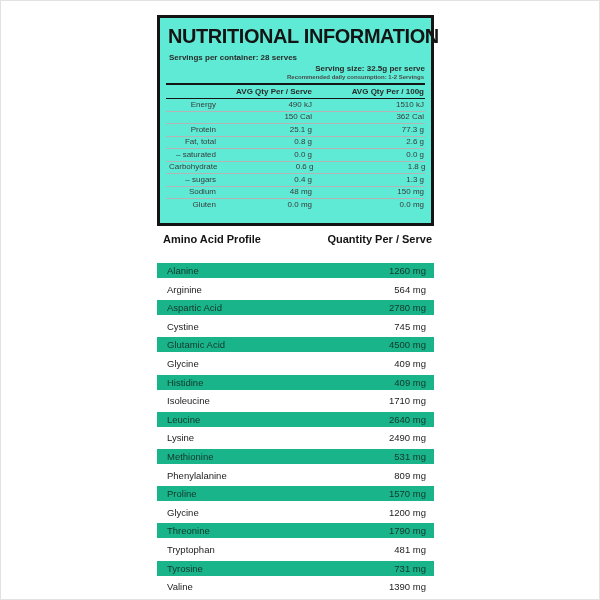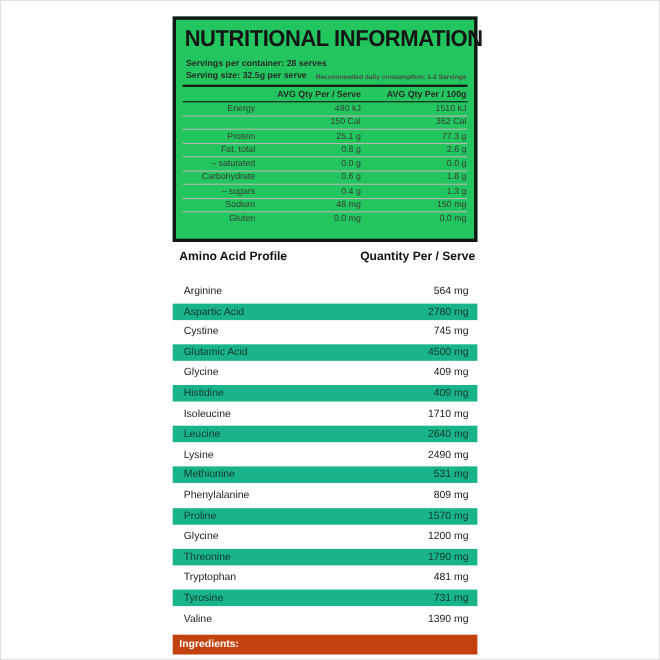--- a/index.html
+++ b/index.html
@@ -14,21 +14,21 @@
   .label-wrap {
     position: absolute;
     left: 156px;
     top: 14px;
     width: 277px;
   }
 
   
   .nut-box {
     border: 3px solid #141414;
-    background: #22c55e;
+    background: #5eead4;
     padding: 5px 6px 0 6px;
   }
   .nut-title {
     font-weight: bold;
     font-size: 21px;
     letter-spacing: -0.4px;
     white-space: nowrap;
     transform: scaleX(0.95);
     transform-origin: left center;
     color: #141414;
@@ -38,20 +38,21 @@
     font-size: 8px;
     font-weight: bold;
     color: #2a2a2a;
     line-height: 11px;
     padding-left: 3px;
   }
   .serv-row2 {
     display: flex;
     justify-content: space-between;
     align-items: flex-end;
+    flex-direction: column;
   }
   .recommended {
     font-size: 6px;
     font-weight: bold;
     color: #4a4a4a;
     padding-right: 1px;
   }
   .rule-heavy { border-top: 2px solid #141414; margin-top: 3px; }
   .col-head-row {
     display: flex;
@@ -65,21 +66,21 @@
     display: flex;
     font-size: 8px;
     color: #3a3a3a;
     padding: 1.5px 1px 1.5px 3px;
     border-bottom: 1px solid #b5b5b5;
     line-height: 8.5px;
   }
   .nrow:last-child { border-bottom: none; padding-bottom: 14px; }
   .nlabel { flex: 1 1 auto; text-align: right; }
   .ncol1 { width: 96px; text-align: right; flex: 0 0 auto; }
-  .ncol2 { width: 96px; text-align: right; flex: 0 0 auto; }
+  .ncol2 { width: 112px; text-align: right; flex: 0 0 auto; }
 
   
   .amino-head {
     display: flex;
     justify-content: space-between;
     font-size: 11px;
     font-weight: bold;
     color: #141414;
     margin: 7px 0 18px 0;
     padding: 0 2px 0 6px;
@@ -181,20 +182,24 @@
           <span class="ncol2">0.0 mg</span>
         </div>
       </div>
   </div>
 
   <div class="amino-head">
     <span>Amino Acid Profile</span>
     <span>Quantity Per / Serve</span>
   </div>
   <div>
+      <div class="arow green">
+        <span>Alanine</span>
+        <span>1260 mg</span>
+      </div>
       <div class="arow">
         <span>Arginine</span>
         <span>564 mg</span>
       </div>
       <div class="arow green">
         <span>Aspartic Acid</span>
         <span>2780 mg</span>
       </div>
       <div class="arow">
         <span>Cystine</span>

